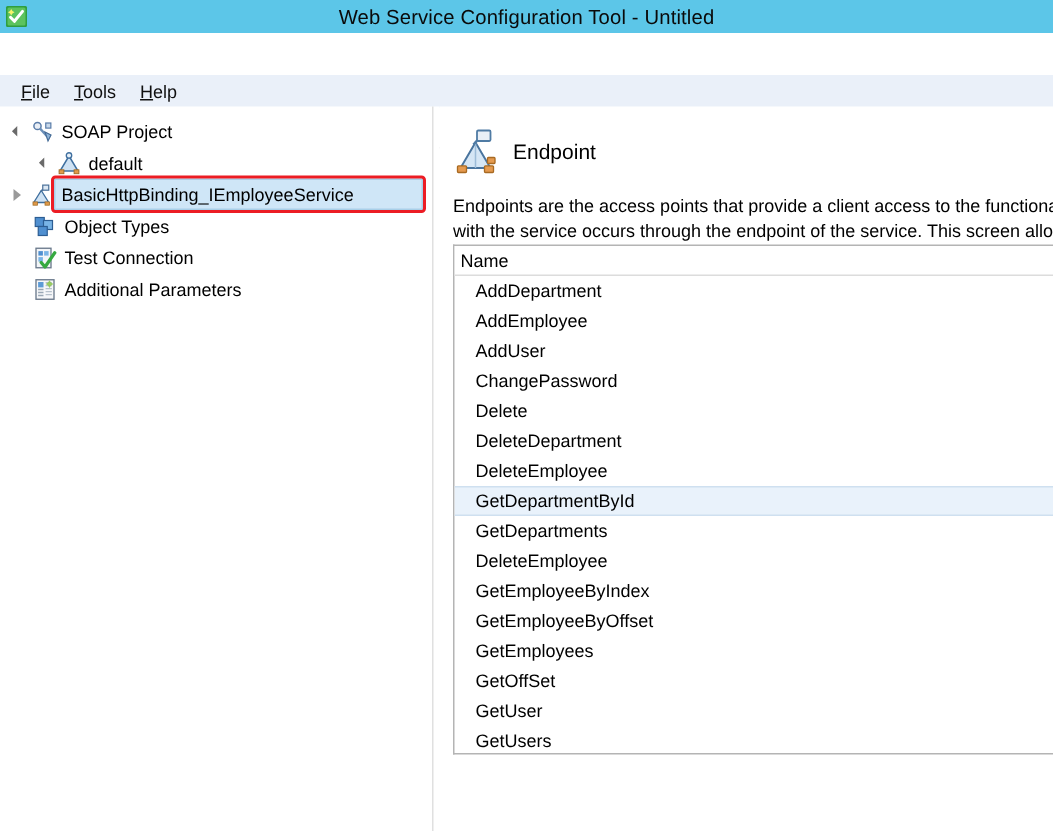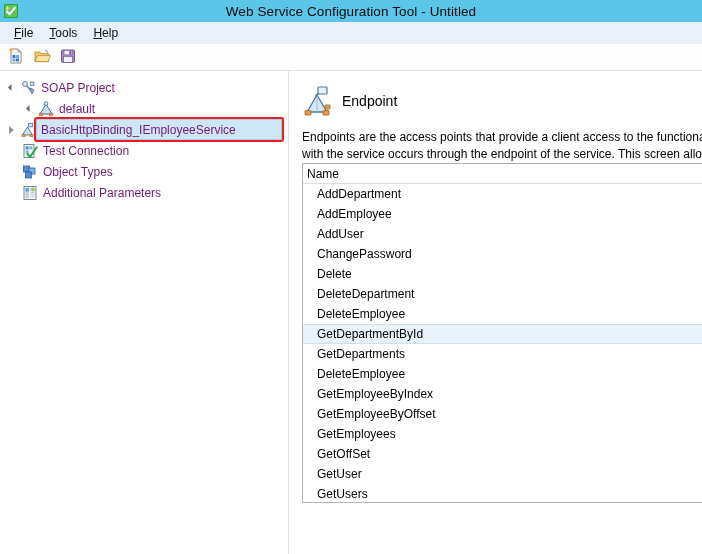--- a/index.html
+++ b/index.html
@@ -45,20 +45,21 @@
   }
 
   
   .menubar {
     height: 22px;
     background: #eaf0f9;
     display: flex;
     align-items: center;
     padding-left: 6px;
     border-bottom: none;
+    margin-top: 28px;
   }
   .menu-item {
     padding: 2px 8px;
     font-size: 12px;
     color: #101010;
     cursor: default;
   }
   .menu-item u { text-decoration: underline; }
 
   
@@ -153,21 +154,21 @@
   }
   .tree-icon {
     width: 16px;
     height: 16px;
     flex: 0 0 auto;
     margin-right: 5px;
     position: relative;
   }
   .tree-label {
     font-size: 12px;
-    color: #701a75;
+    color: #000000;
     line-height: 16px;
   }
 
   .tree-row.selected .sel-bg {
     position: absolute;
     left: 36px;
     right: 6px;
     top: 0;
     bottom: 0;
     background: #cfe6f7;
@@ -361,39 +362,39 @@
             <rect x="2" y="12.6" width="3" height="2.2" fill="#e09a4a" stroke="#a06a22" stroke-width="0.5"></rect>
             <rect x="10" y="12.6" width="3" height="2.2" fill="#e09a4a" stroke="#a06a22" stroke-width="0.5"></rect>
           </svg>
         </span>
         <span class="tree-label">BasicHttpBinding_IEmployeeService</span>
       </div>
 
       <div class="tree-row noexp">
         <span class="tree-icon">
           <svg width="16" height="16" viewBox="0 0 16 16">
+            <rect x="1.5" y="2" width="6" height="6" fill="#4f8fd0" stroke="#2c5d93" stroke-width="0.8"></rect>
+            <rect x="7" y="4" width="6" height="6" fill="#79b4e6" stroke="#2c5d93" stroke-width="0.8"></rect>
+            <rect x="3.5" y="8" width="6" height="6" fill="#4f8fd0" stroke="#2c5d93" stroke-width="0.8"></rect>
+          </svg>
+        </span>
+        <span class="tree-label">Object Types</span>
+      </div>
+
+      <div class="tree-row noexp">
+        <span class="tree-icon">
+          <svg width="16" height="16" viewBox="0 0 16 16">
             <rect x="2" y="1.5" width="10" height="13" fill="#f3f5f8" stroke="#6b7a8c" stroke-width="0.9"></rect>
             <rect x="3.6" y="3.4" width="3" height="3" fill="#4f8fd0"></rect>
             <rect x="7.4" y="3.4" width="3" height="3" fill="#79b4e6"></rect>
             <rect x="3.6" y="7.4" width="3" height="3" fill="#79b4e6"></rect>
             <path d="M5.5 11 L8 14 L14.5 4.5" stroke="#36a940" stroke-width="2.2" fill="none" stroke-linecap="round" stroke-linejoin="round"></path>
           </svg>
         </span>
         <span class="tree-label">Test Connection</span>
-      </div>
-
-      <div class="tree-row noexp">
-        <span class="tree-icon">
-          <svg width="16" height="16" viewBox="0 0 16 16">
-            <rect x="1.5" y="2" width="6" height="6" fill="#4f8fd0" stroke="#2c5d93" stroke-width="0.8"></rect>
-            <rect x="7" y="4" width="6" height="6" fill="#79b4e6" stroke="#2c5d93" stroke-width="0.8"></rect>
-            <rect x="3.5" y="8" width="6" height="6" fill="#4f8fd0" stroke="#2c5d93" stroke-width="0.8"></rect>
-          </svg>
-        </span>
-        <span class="tree-label">Object Types</span>
       </div>
 
       <div class="tree-row noexp">
         <span class="tree-icon">
           <svg width="16" height="16" viewBox="0 0 16 16">
             <rect x="2" y="1.5" width="12" height="13" fill="#f6f7f9" stroke="#6b7a8c" stroke-width="0.9"></rect>
             <rect x="3.4" y="3" width="3.6" height="3.6" fill="#5d9bd6"></rect>
             <path d="M3.4 8 h3.6 M3.4 10 h3.6 M3.4 12 h3.6" stroke="#9aa7b5" stroke-width="1"></path>
             <path d="M8.4 3.4 h4.2 M8.4 5.4 h4.2 M8.4 7.4 h4.2 M8.4 9.4 h4.2 M8.4 11.4 h4.2" stroke="#b6c0cb" stroke-width="0.9"></path>
             <path d="M11 1.8 l1 1.6 1.6 1 -1.6 1 -1 1.6 -1-1.6 -1.6-1 1.6-1z" fill="#8fc652" opacity="0.9"></path>

